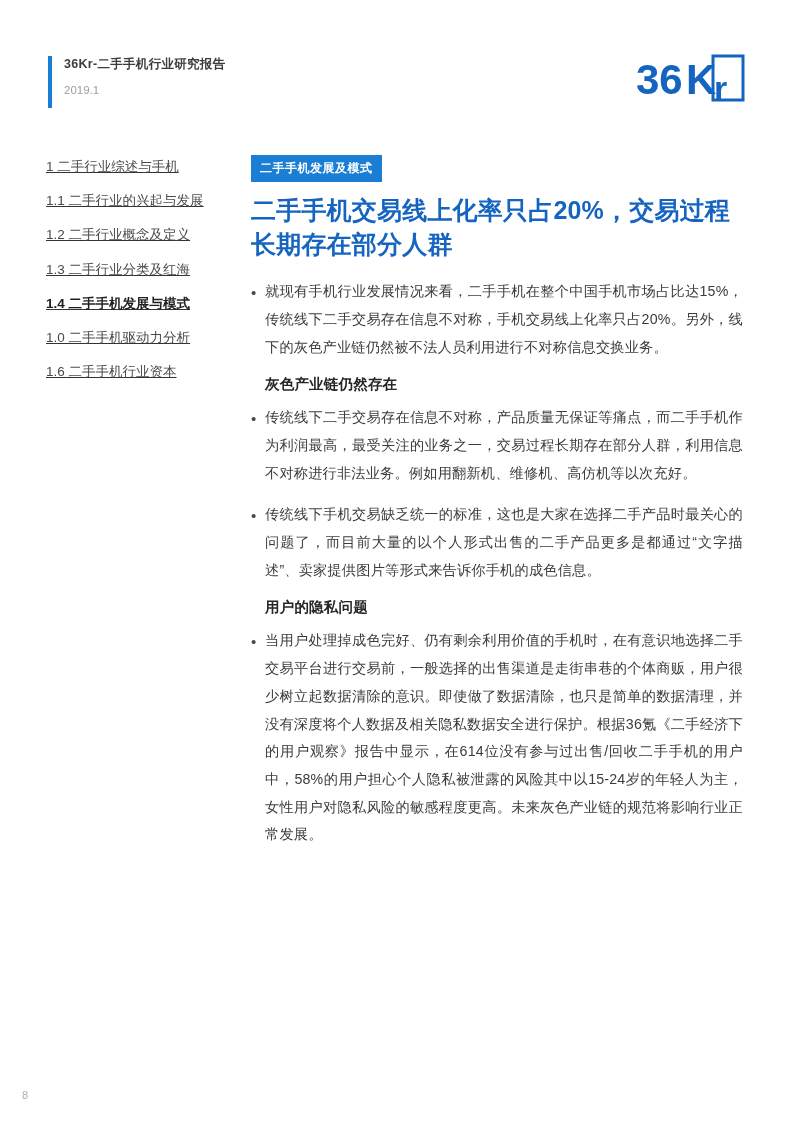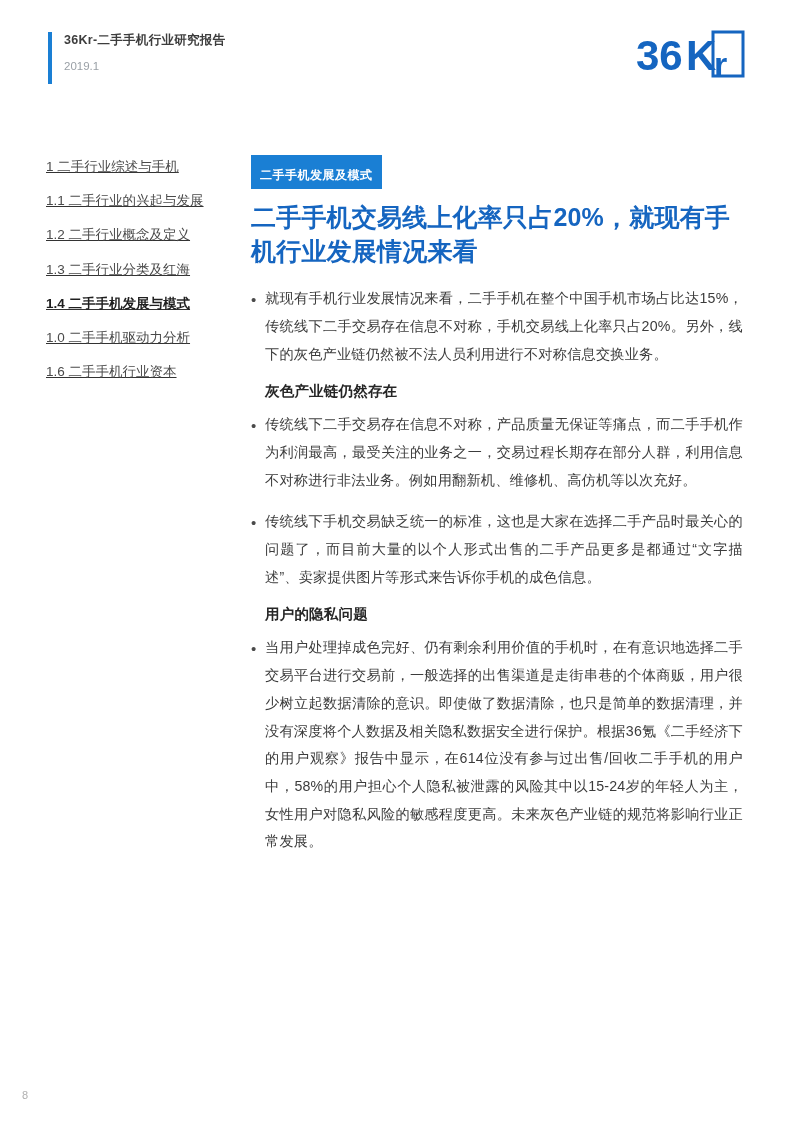--- a/index.html
+++ b/index.html
@@ -12,21 +12,21 @@
     background: #ffffff;
     font-family: "Liberation Sans", sans-serif;
     color: #333333;
     position: relative;
     overflow: hidden;
   }
 
   
   .header {
     position: absolute;
-    top: 28px;
+    top: 52px;
     left: 48px;
     width: 700px;
     height: 62px;
   }
   .header-bar {
     position: absolute;
     left: 0;
     top: 4px;
     width: 4px;
     height: 52px;
@@ -86,21 +86,21 @@
     left: 251px;
     top: 155px;
     width: 492px;
   }
   .kicker {
     display: inline-block;
     background: #1a7fd4;
     color: #ffffff;
     font-size: 12px;
     font-weight: bold;
-    padding: 12px 9px 5px 9px;
+    padding: 5px 9px 5px 9px;
     letter-spacing: 0.5px;
   }
   .headline {
     margin-top: 12px;
     font-size: 25px;
     font-weight: bold;
     color: #1565c0;
     line-height: 1.35;
     letter-spacing: 0.2px;
   }
@@ -169,21 +169,21 @@
   <div class="toc-item">1.1  二手行业的兴起与发展</div>
   <div class="toc-item">1.2  二手行业概念及定义</div>
   <div class="toc-item">1.3  二手行业分类及红海</div>
   <div class="toc-item active">1.4  二手手机发展与模式</div>
   <div class="toc-item">1.0  二手手机驱动力分析</div>
   <div class="toc-item">1.6  二手手机行业资本</div>
 </nav>
 
 <main class="content">
   <div class="kicker">二手手机发展及模式</div>
-  <h1 class="headline">二手手机交易线上化率只占20%，就现有手机行业发展情况来看</h1>
+  <h1 class="headline">二手手机交易线上化率只占20%，交易过程长期存在部分人群</h1>
 
   <div class="para-list">
 
     <div class="bullet-row">
       <span class="bullet-dot">•</span>
       <span class="bullet-text">就现有手机行业发展情况来看，二手手机在整个中国手机市场占比达15%，传统线下二手交易存在信息不对称，手机交易线上化率只占20%。另外，线下的灰色产业链仍然被不法人员利用进行不对称信息交换业务。</span>
     </div>
 
     <div class="subhead">灰色产业链仍然存在</div>
 

